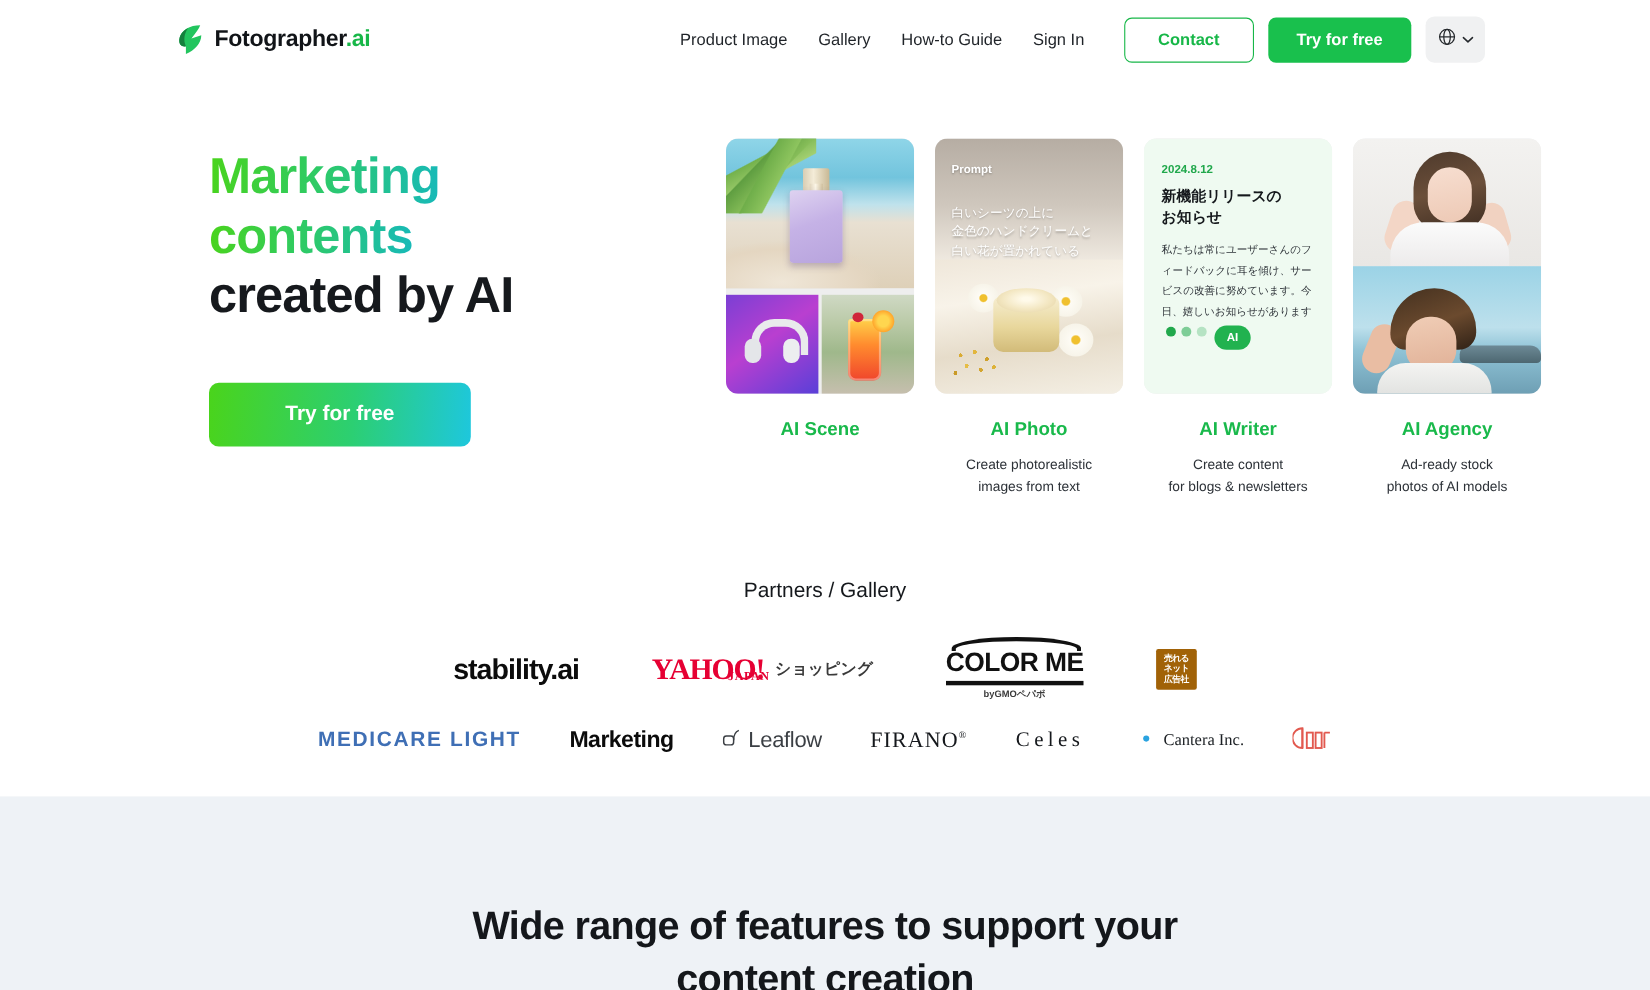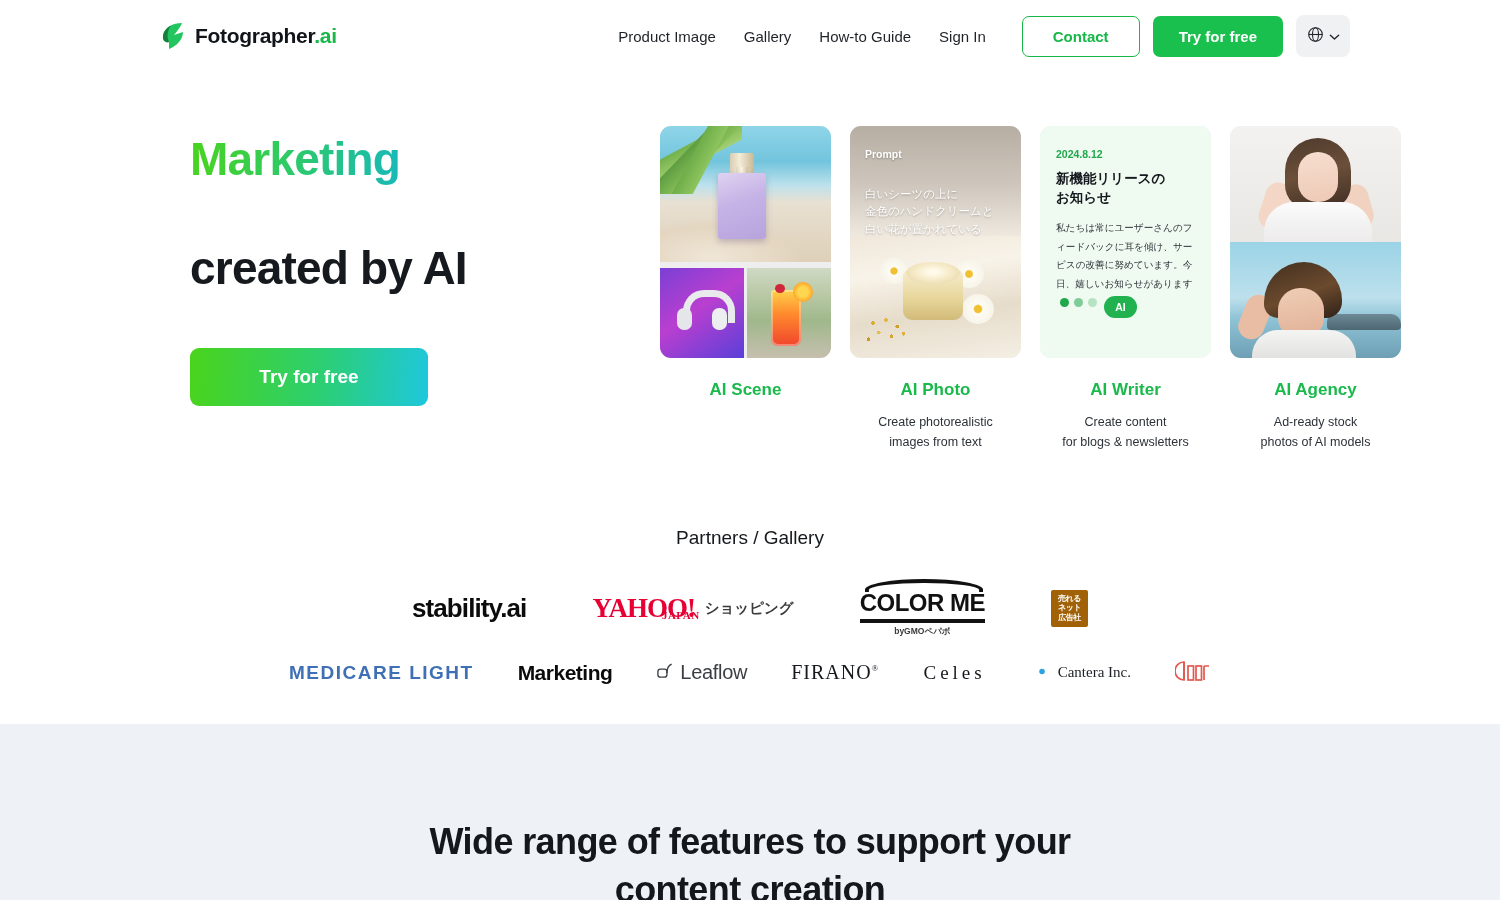--- a/index.html
+++ b/index.html
@@ -434,21 +434,21 @@
         </svg>
       </span>
     </div>
   </nav>
 </div>
 
 <div class="hero">
   <div class="hero-left">
     <h1 class="headline">
       <span class="grad">Marketing</span><br>
-      <br>
+      <span class="grad">contents</span><br>
       <span class="dark">created by AI</span>
     </h1>
     <button class="btn-hero">Try for free</button>
   </div>
 
   <div class="cards">
 
     <div class="card">
       <div class="card-visual">
         <div class="c1-top">

